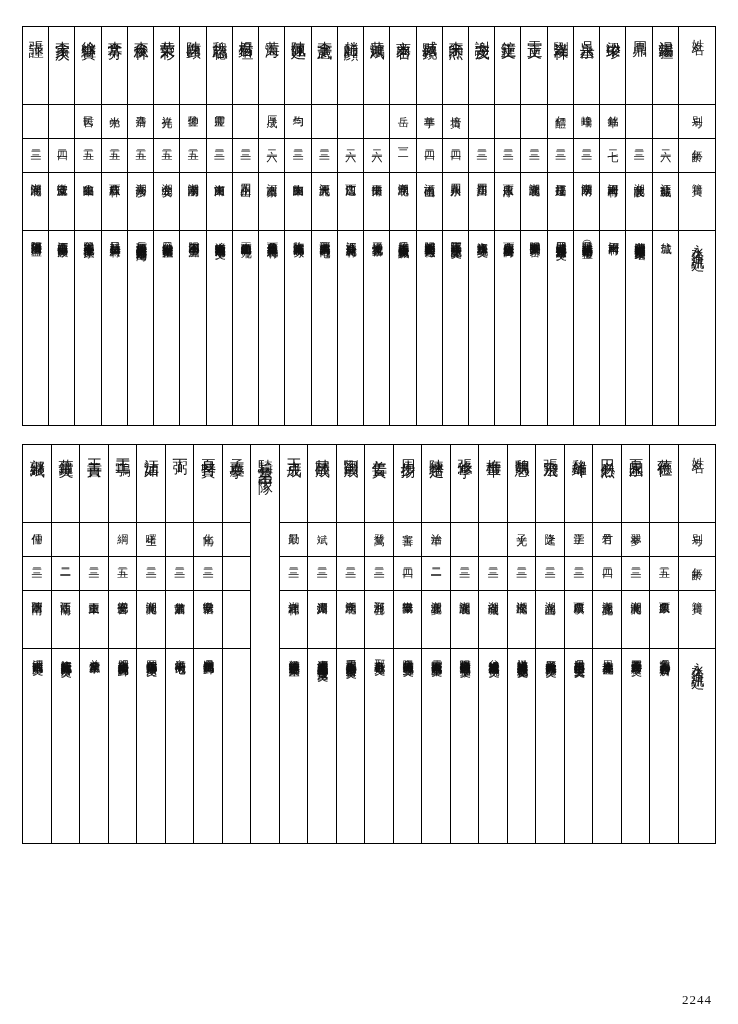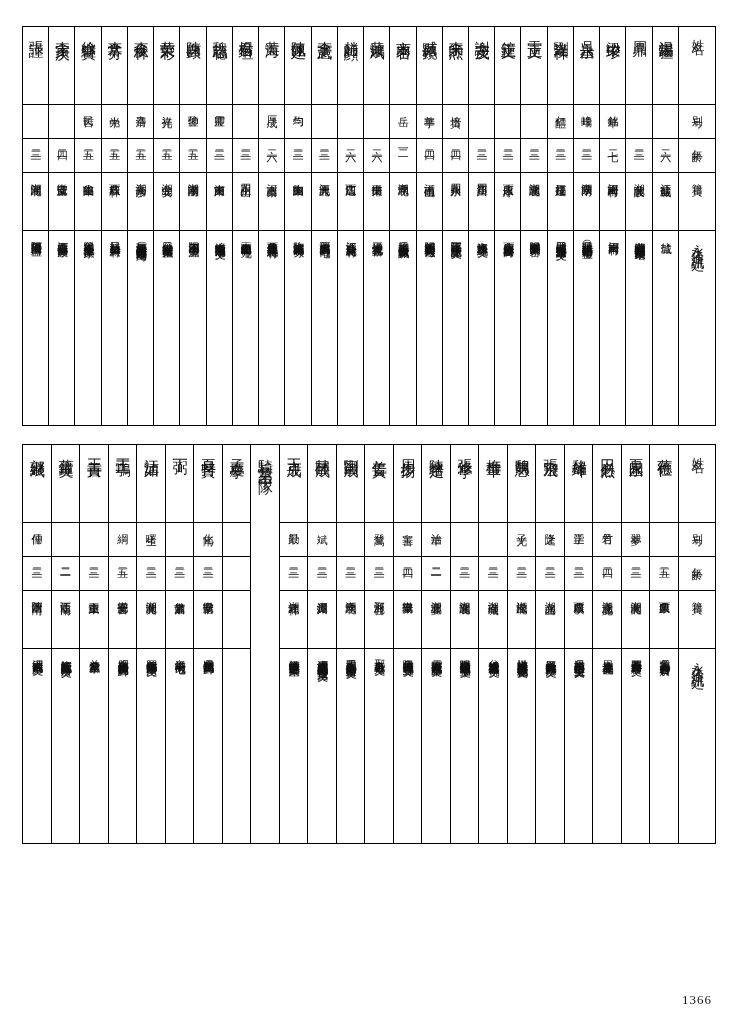--- a/index.html
+++ b/index.html
@@ -866,14 +866,14 @@
         <td>
             <div class="v">象県人和乡百合村公所转</div>
           </td>
         <td class="rowlabel label-addr">
             <div class="v">永久通訊処</div>
           </td>
       </tr>
     </tbody>
   </table>
 
-  <div class="folio">1366</div>
+  <div class="folio">2244</div>
 </div>
 
 </body></html>

